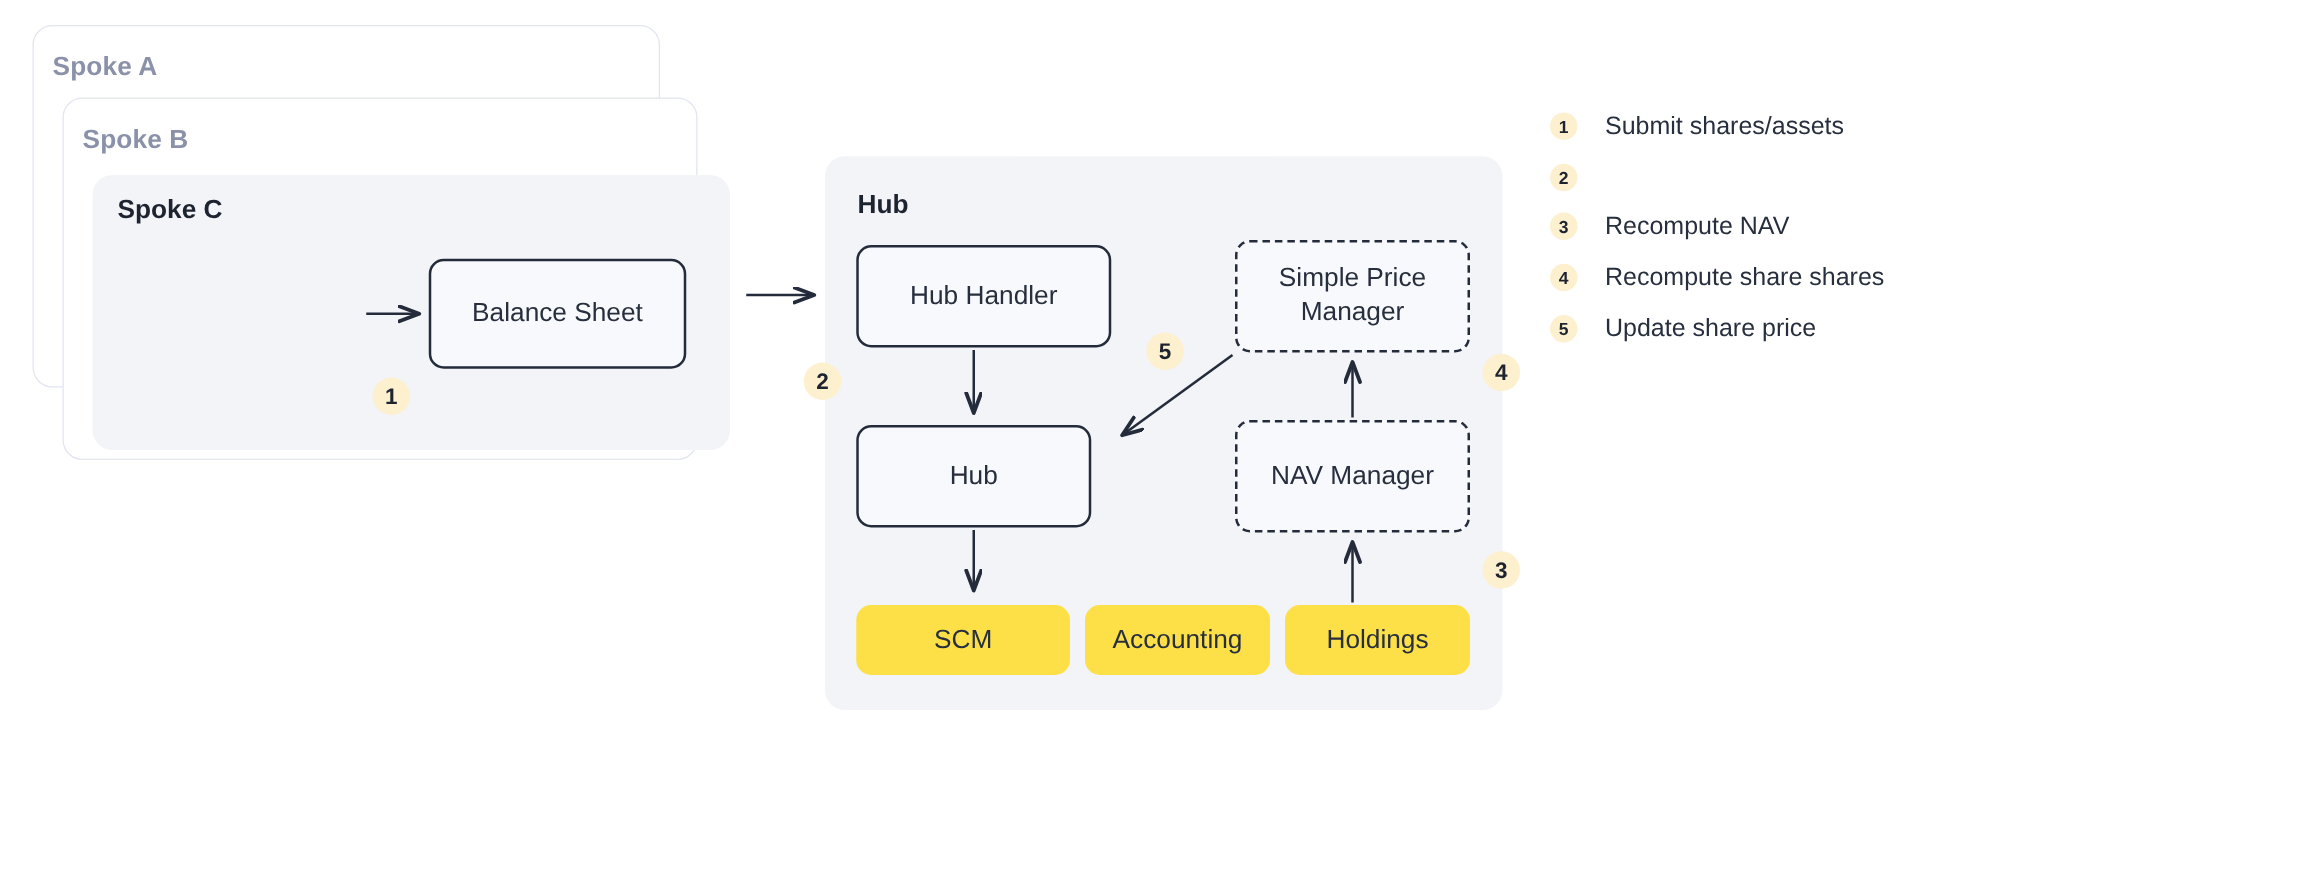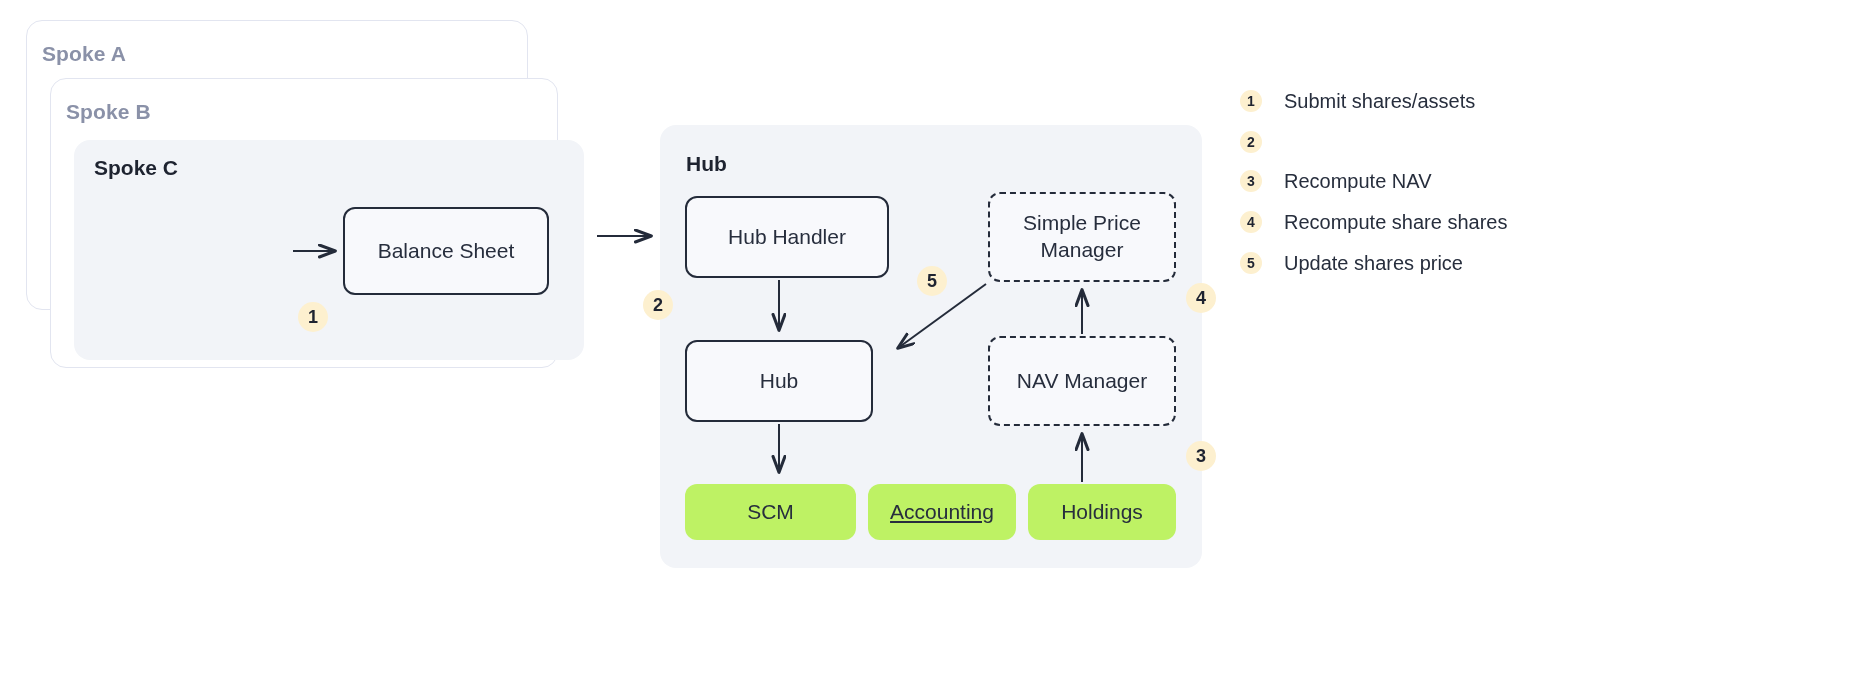--- a/index.html
+++ b/index.html
@@ -68,21 +68,21 @@
     justify-content: center;
     text-align: center;
     font-size: 21px;
     line-height: 1.27;
     color: #272e3d;
     border-radius: 12px;
     background: #f8f9fc;
   }
   .node.solid  { border: 2px solid #242b3a; }
   .node.dashed { border: 2.5px dashed #242b3a; }
-  .node.plain  { border: none; background: #bef264; }
+  .node.plain  { border: none; background: #fde047; }
 
   
   .n-queuemanager { left: 102px; top: 207px; width: 186px; height: 88px; }
   .n-balancesheet { left: 343px; top: 207px; width: 206px; height: 88px; }
 
   
   .hub-card {
     position: absolute;
     left: 660px;
     top: 125px;
@@ -99,21 +99,21 @@
     font-weight: 700;
     color: #1e2330;
   }
 
   
   .n-hubhandler  { left: 685px;  top: 196px; width: 204px; height: 82px; }
   .n-hub         { left: 685px;  top: 340px; width: 188px; height: 82px; }
   .n-sprice      { left: 988px;  top: 192px; width: 188px; height: 90px; }
   .n-nav         { left: 988px;  top: 336px; width: 188px; height: 90px; }
   .n-scm         { left: 685px;  top: 484px; width: 171px; height: 56px; }
-  .n-accounting  { left: 868px;  top: 484px; width: 148px; height: 56px; text-decoration: underline; }
+  .n-accounting  { left: 868px;  top: 484px; width: 148px; height: 56px; }
   .n-holdings    { left: 1028px; top: 484px; width: 148px; height: 56px; }
 
   
   .badge {
     position: absolute;
     width: 30px;
     height: 30px;
     border-radius: 50%;
     background: #fdf0cf;
     color: #1e2330;
@@ -238,17 +238,17 @@
     <div class="legend-row">
       <div class="legend-badge">3</div>
       <div class="legend-text">Recompute NAV</div>
     </div>
     <div class="legend-row">
       <div class="legend-badge">4</div>
       <div class="legend-text">Recompute share shares</div>
     </div>
     <div class="legend-row">
       <div class="legend-badge">5</div>
-      <div class="legend-text">Update shares price</div>
+      <div class="legend-text">Update share price</div>
     </div>
   </div>
 
 </div>
 
 </body></html>

